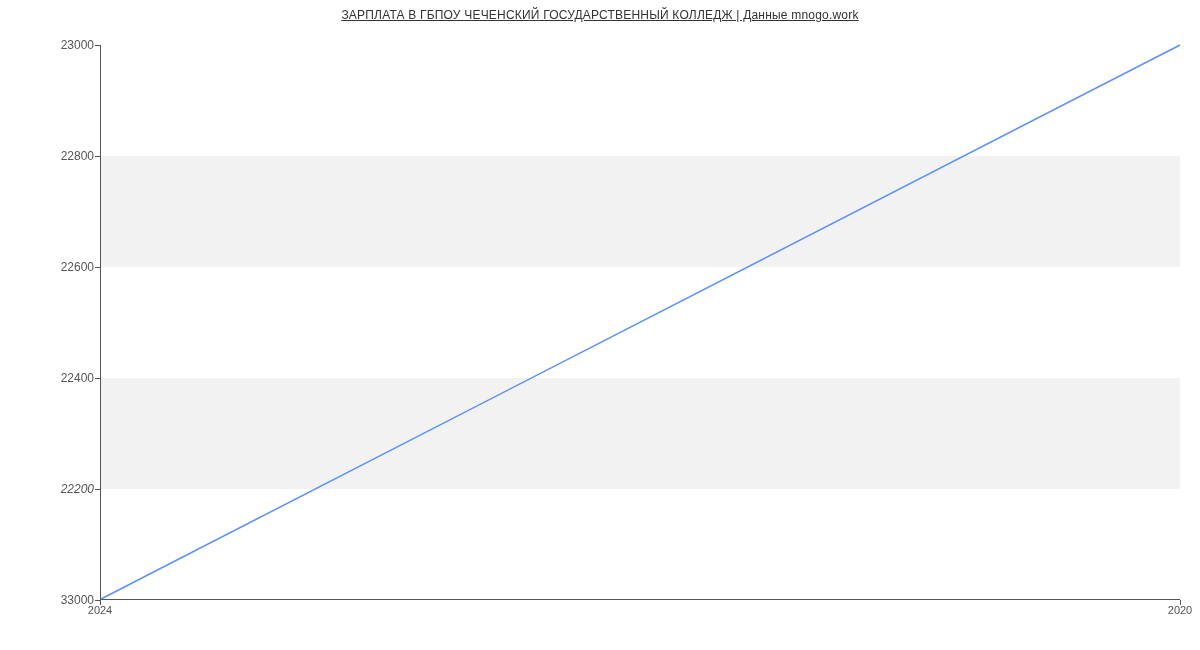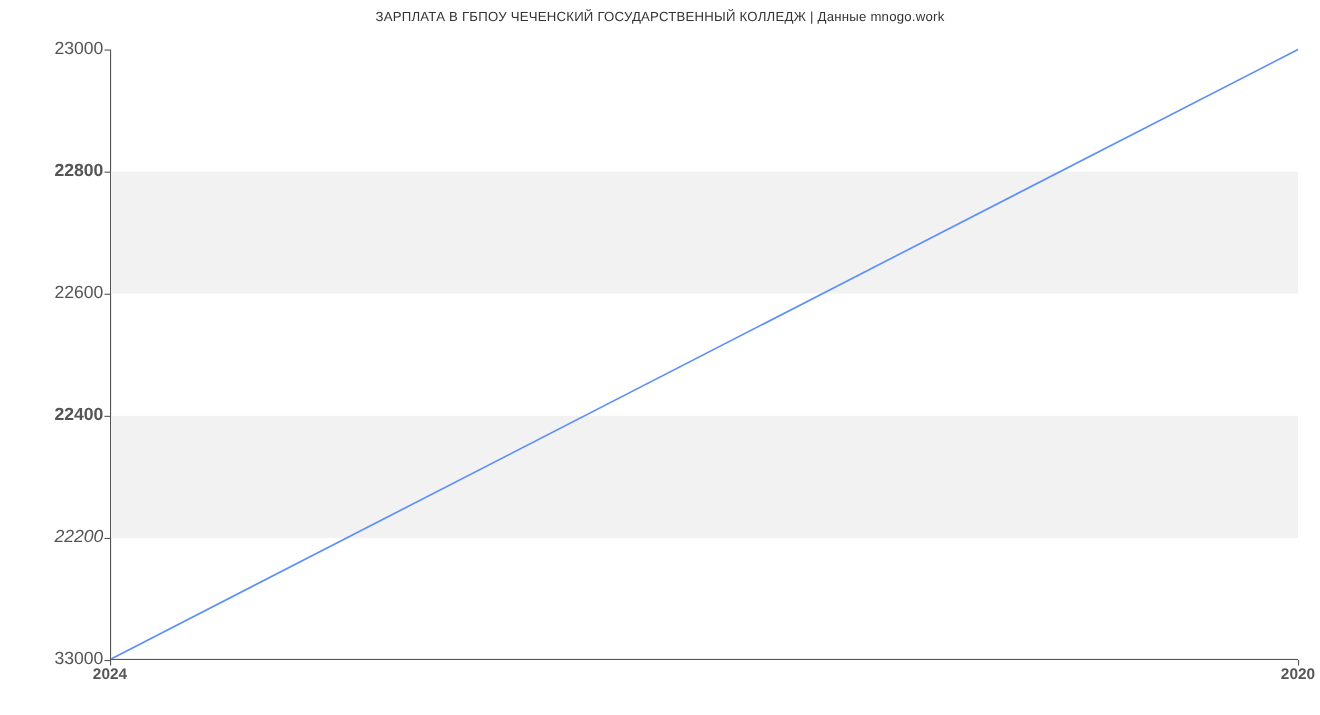--- a/index.html
+++ b/index.html
@@ -18,59 +18,59 @@
   }
   .title {
     position: absolute;
     top: 8px;
     left: 0;
     width: 100%;
     text-align: center;
     font-size: 12px;
     color: #333;
     letter-spacing: 0.2px;
+    text-decoration: underline;
   }
   .plot-area {
     position: absolute;
     left: 100px;
     top: 45px;
     width: 1080px;
     height: 555px;
     border-left: 1px solid #555;
     border-bottom: 1px solid #555;
     box-sizing: border-box;
   }
   .band {
     position: absolute;
     left: 0;
     width: 100%;
     background: #f2f2f2;
   }
   .y-tick-label {
     position: absolute;
     right: 1106px; 
-    font-size: 16px;
+    font-size: 12px;
     color: #555;
     transform: translateY(-50%);
     text-align: right;
   }
   .y-tick-mark {
     position: absolute;
     left: 95px;
     width: 5px;
     height: 1px;
     background: #555;
   }
   .x-tick-label {
     position: absolute;
     top: 604px;
-    font-size: 14px;
+    font-size: 11px;
     color: #555;
     transform: translateX(-50%);
-    font-weight: bold;
   }
   .x-tick-mark {
     position: absolute;
     top: 600px;
     width: 1px;
     height: 5px;
     background: #555;
   }
   svg.line-layer {
     position: absolute;
@@ -90,25 +90,25 @@
 <body>
 
 <div class="chart-wrap">
   <div class="title">ЗАРПЛАТА В ГБПОУ ЧЕЧЕНСКИЙ ГОСУДАРСТВЕННЫЙ КОЛЛЕДЖ | Данные mnogo.work</div>
 
   <div id="y-axis">
       <div class="y-tick-label" style="top: 600px;">33000</div>
       <div class="y-tick-mark" style="top: 600px;"></div>
       <div class="y-tick-label" style="top: 489px; font-style: italic;">22200</div>
       <div class="y-tick-mark" style="top: 489px;"></div>
-      <div class="y-tick-label" style="top: 378px; font-weight: bold;">22400</div>
+      <div class="y-tick-label" style="top: 378px;">22400</div>
       <div class="y-tick-mark" style="top: 378px;"></div>
       <div class="y-tick-label" style="top: 267px;">22600</div>
       <div class="y-tick-mark" style="top: 267px;"></div>
-      <div class="y-tick-label" style="top: 156px; font-weight: bold;">22800</div>
+      <div class="y-tick-label" style="top: 156px;">22800</div>
       <div class="y-tick-mark" style="top: 156px;"></div>
       <div class="y-tick-label" style="top: 45px;">23000</div>
       <div class="y-tick-mark" style="top: 45px;"></div>
     </div>
 
   <div id="x-axis">
       <div class="x-tick-label" style="left: 100px;">2024</div>
       <div class="x-tick-mark" style="left: 100px;"></div>
       <div class="x-tick-label" style="left: 1180px;">2020</div>
       <div class="x-tick-mark" style="left: 1180px;"></div>

